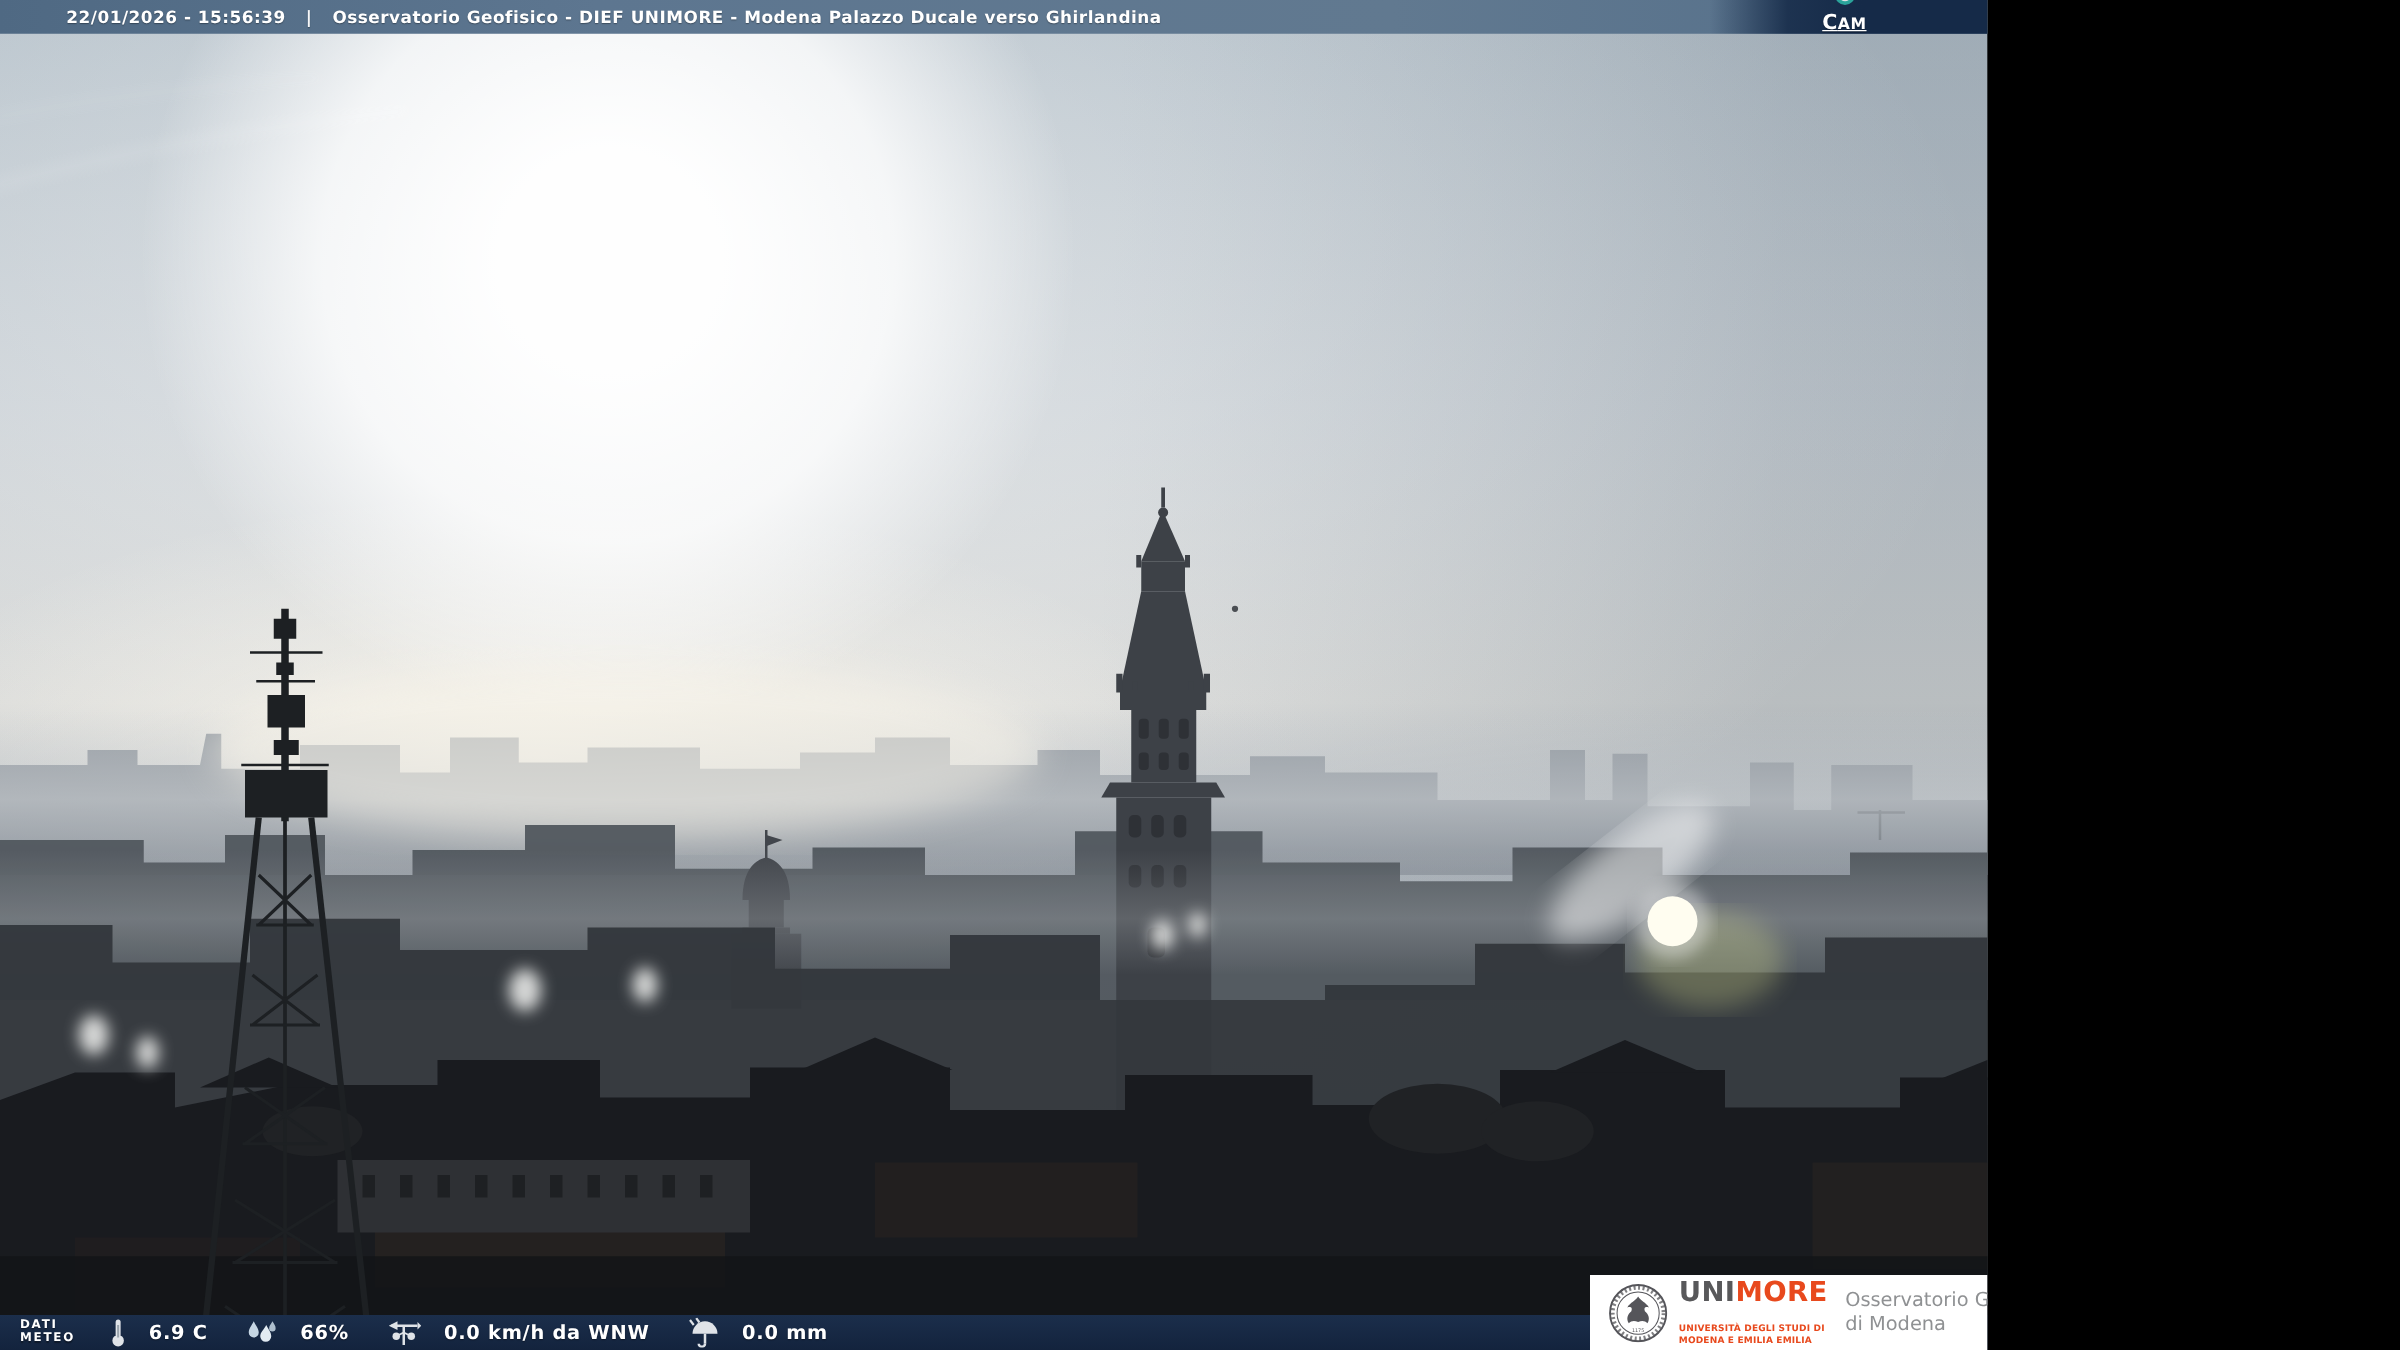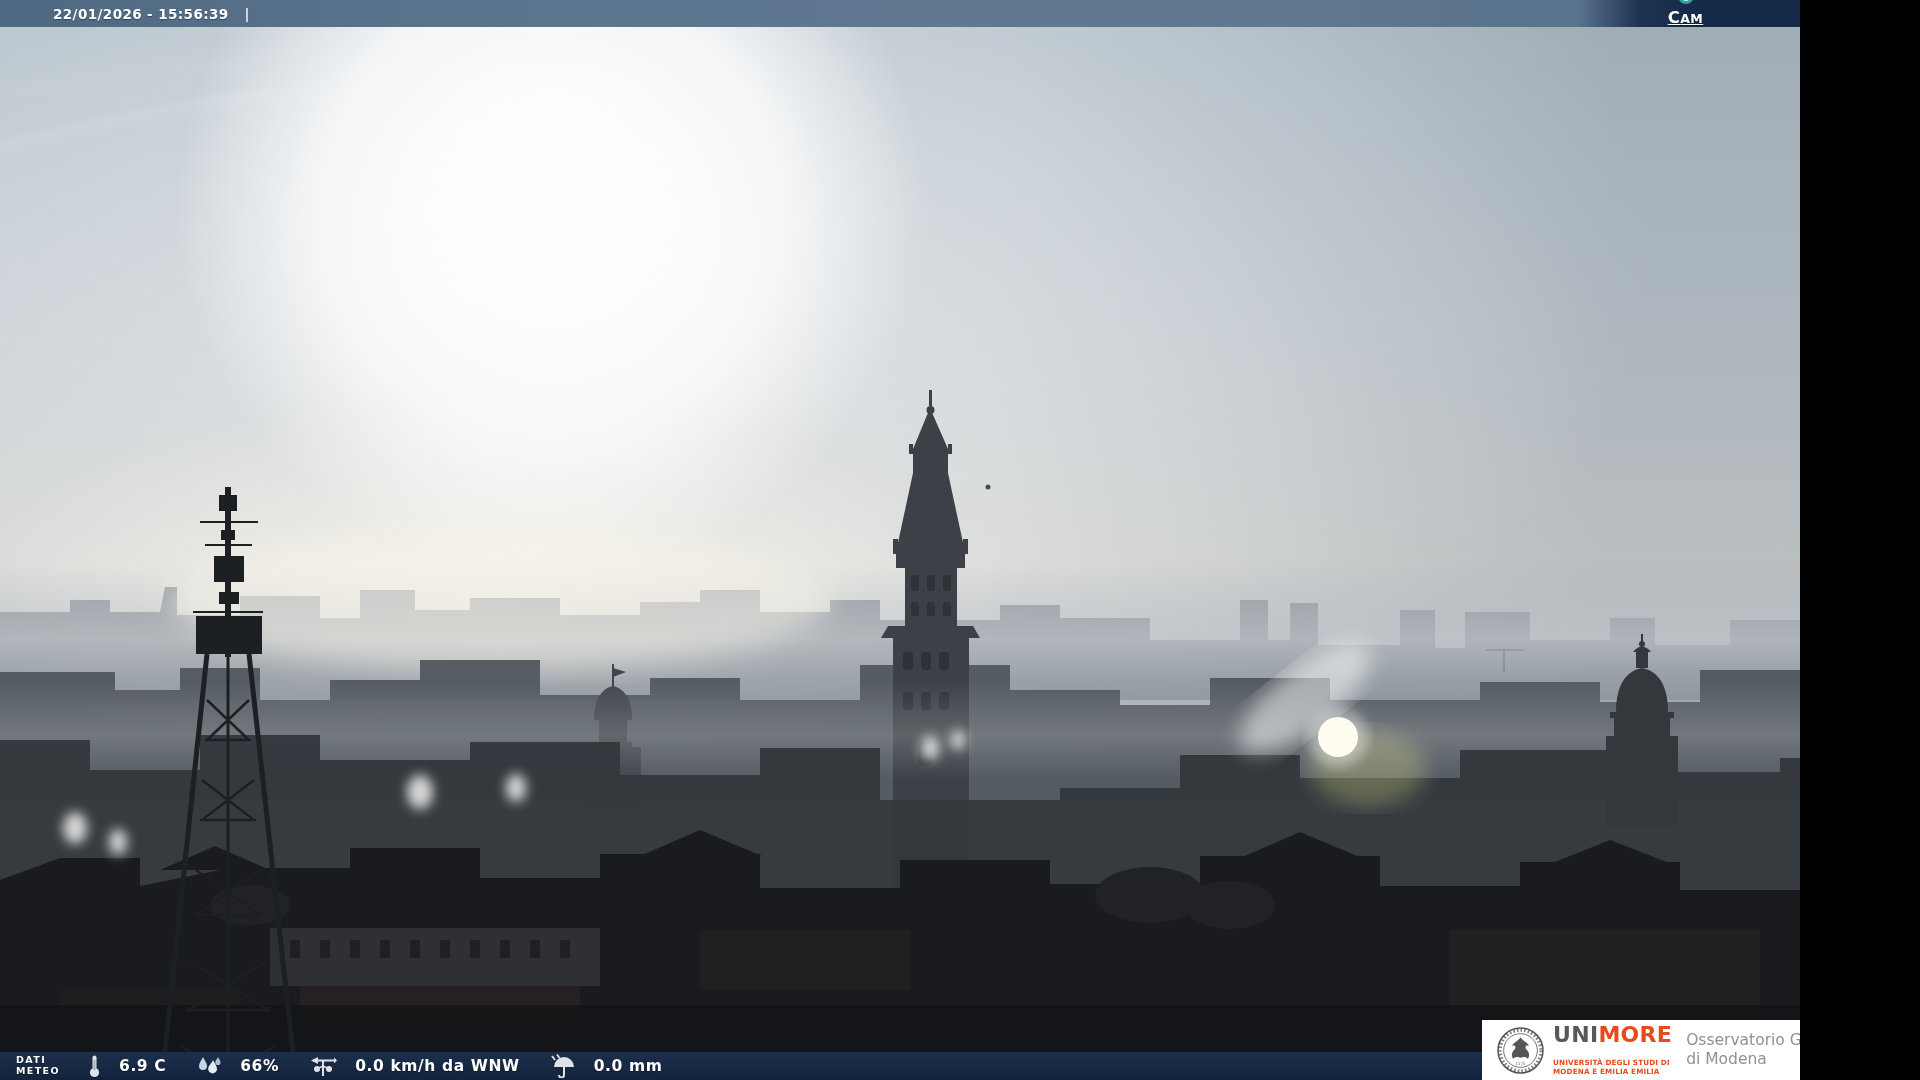--- a/index.html
+++ b/index.html
@@ -1,17 +1,17 @@
 <!DOCTYPE html>
 <html><head>
 <meta charset="utf-8">
 <style>
   html,body{margin:0;padding:0;background:#000;}
   .screen{
-    position:relative;width:1800px;height:1080px;overflow:hidden;
+    position:relative;width:1590px;height:1080px;overflow:hidden;
     font-family:"DejaVu Sans","Liberation Sans",sans-serif;
     -webkit-font-smoothing:antialiased;
   }
   
   .photo{position:absolute;inset:0;}
   .sky{
     position:absolute;inset:0;
     background:
       radial-gradient(circle 520px at 30.6% 19%, rgba(255,255,255,.98) 16%, rgba(255,255,255,.78) 44%, rgba(255,255,255,0) 72%),
       radial-gradient(ellipse 760px 300px at 27% 56%, rgba(252,248,238,.8), rgba(252,248,238,0) 70%),
@@ -246,20 +246,21 @@
         <ellipse cx="1368" cy="768" rx="58" ry="38" fill="#d8dc8c" opacity=".3" filter="url(#b10)"></ellipse>
         <circle cx="1338" cy="737" r="30" fill="#ffffff" opacity=".4" filter="url(#b6)"></circle>
         <circle cx="1338" cy="737" r="20" fill="#fffdf0"></circle>
       </g>
     </svg>
   </div>
 
   <header class="top-bar">
     <span class="timestamp">22/01/2026 - 15:56:39</span>
     <span class="separator">|</span>
+    <span class="cam-title">Osservatorio Geofisico - DIEF UNIMORE - Modena Palazzo Ducale verso Ghirlandina</span>
     <div class="brand">
       <span class="brand-word w1">Weather</span>
       <svg class="lens-badge" viewBox="0 0 16 16">
         <circle cx="8" cy="8" r="8" fill="#2ba39b"></circle>
         <circle cx="8" cy="8" r="5" fill="#dfe3e6"></circle>
         <circle cx="8" cy="8" r="2.4" fill="#8b959d"></circle>
       </svg>
       <span class="brand-word w2">Cam</span>
     </div>
   </header>

